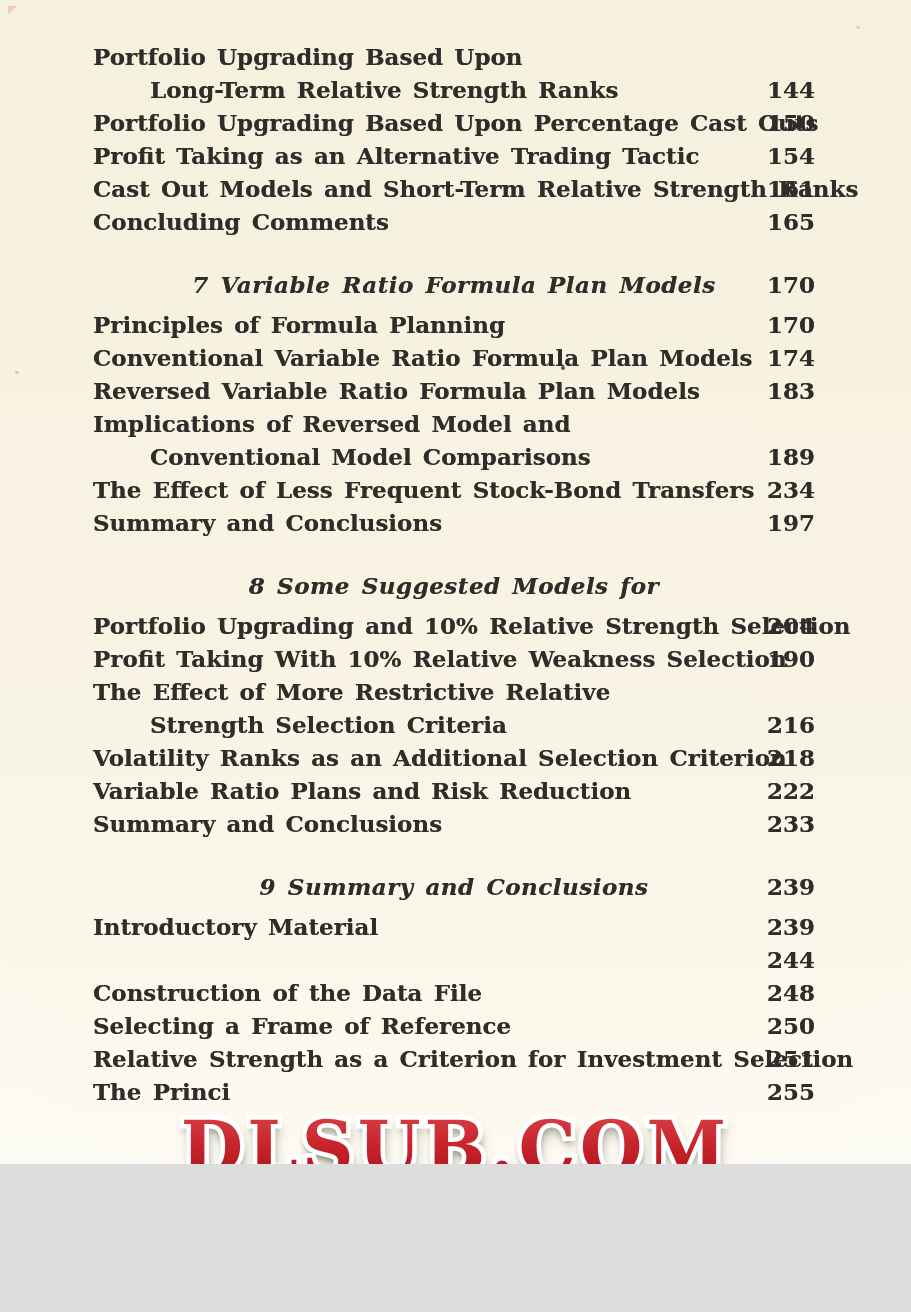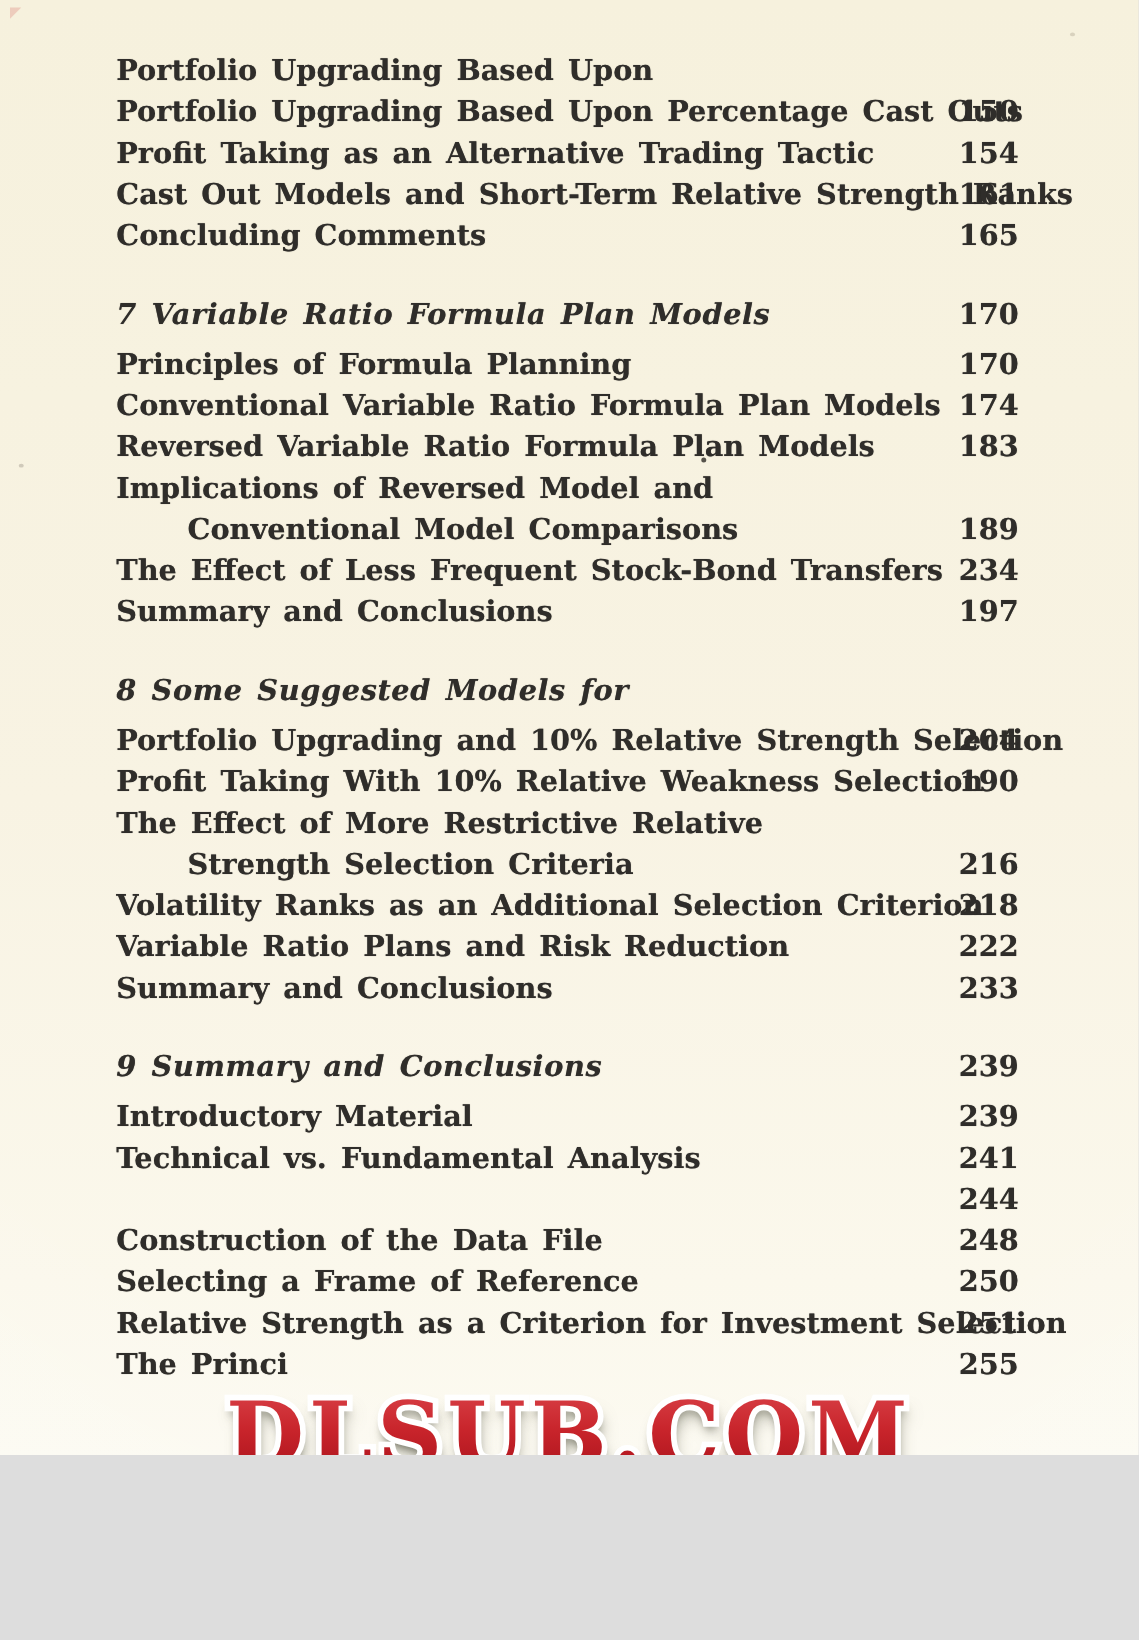--- a/index.html
+++ b/index.html
@@ -21,21 +21,21 @@
     font-weight:600;
     word-spacing:0.14em;
     text-shadow:0 0 0.6px rgba(40,38,34,0.65);
   }
   .section{margin:0;}
   .section + .section{margin-top:30px;}
   .head-block{margin-bottom:7px;}
   .row{position:relative; height:33px; white-space:nowrap;}
   .title{display:inline-block; white-space:nowrap;}
   .indent{padding-left:57px;}
-  .row.head{}
+  .row.head{text-align:center;}
   .row.head .title{
     font-style:italic;
     font-weight:700;
     letter-spacing:0.5px;
   }
   .pagenum{
     position:absolute; right:0; top:0;
     font-weight:600;
   }
   
@@ -89,20 +89,21 @@
   }
 </style>
 </head>
 <body>
 
 <div class="page">
 
   <div class="toc" id="toc-root">
       <div class="section">
         <div class="row"><span class="title">Portfolio Upgrading Based Upon</span></div>
+        <div class="row"><span class="title indent">Long-Term Relative Strength Ranks</span><span class="pagenum">144</span></div>
         <div class="row"><span class="title">Portfolio Upgrading Based Upon Percentage Cast Outs</span><span class="pagenum">150</span></div>
         <div class="row"><span class="title">Profit Taking as an Alternative Trading Tactic</span><span class="pagenum">154</span></div>
         <div class="row"><span class="title">Cast Out Models and Short-Term Relative Strength Ranks</span><span class="pagenum">161</span></div>
         <div class="row"><span class="title">Concluding Comments</span><span class="pagenum">165</span></div>
       </div>
       <div class="section">
         <div class="head-block">
           <div class="row head"><span class="title">7 Variable Ratio Formula Plan Models</span><span class="pagenum">170</span></div>
         </div>
         <div class="row"><span class="title">Principles of Formula Planning</span><span class="pagenum">170</span></div>
@@ -123,21 +124,20 @@
         <div class="row"><span class="title indent">Strength Selection Criteria</span><span class="pagenum">216</span></div>
         <div class="row"><span class="title">Volatility Ranks as an Additional Selection Criterion</span><span class="pagenum">218</span></div>
         <div class="row"><span class="title">Variable Ratio Plans and Risk Reduction</span><span class="pagenum">222</span></div>
         <div class="row"><span class="title">Summary and Conclusions</span><span class="pagenum">233</span></div>
       </div>
       <div class="section">
         <div class="head-block">
           <div class="row head"><span class="title">9 Summary and Conclusions</span><span class="pagenum">239</span></div>
         </div>
         <div class="row"><span class="title">Introductory Material</span><span class="pagenum">239</span></div>
-        <div class="row"><span class="title">Technical vs. Fundamental Analysis</span><span class="pagenum">241</span></div>
         <div class="row"><span class="pagenum">244</span></div>
         <div class="row"><span class="title">Construction of the Data File</span><span class="pagenum">248</span></div>
         <div class="row"><span class="title">Selecting a Frame of Reference</span><span class="pagenum">250</span></div>
         <div class="row"><span class="title">Relative Strength as a Criterion for Investment Selection</span><span class="pagenum">251</span></div>
         <div class="row"><span class="title">The Princi</span><span class="pagenum">255</span></div>
       </div>
     </div>
 
   <div class="wm wm1">
     <span class="layer shadow">DLSUB.COM</span>

